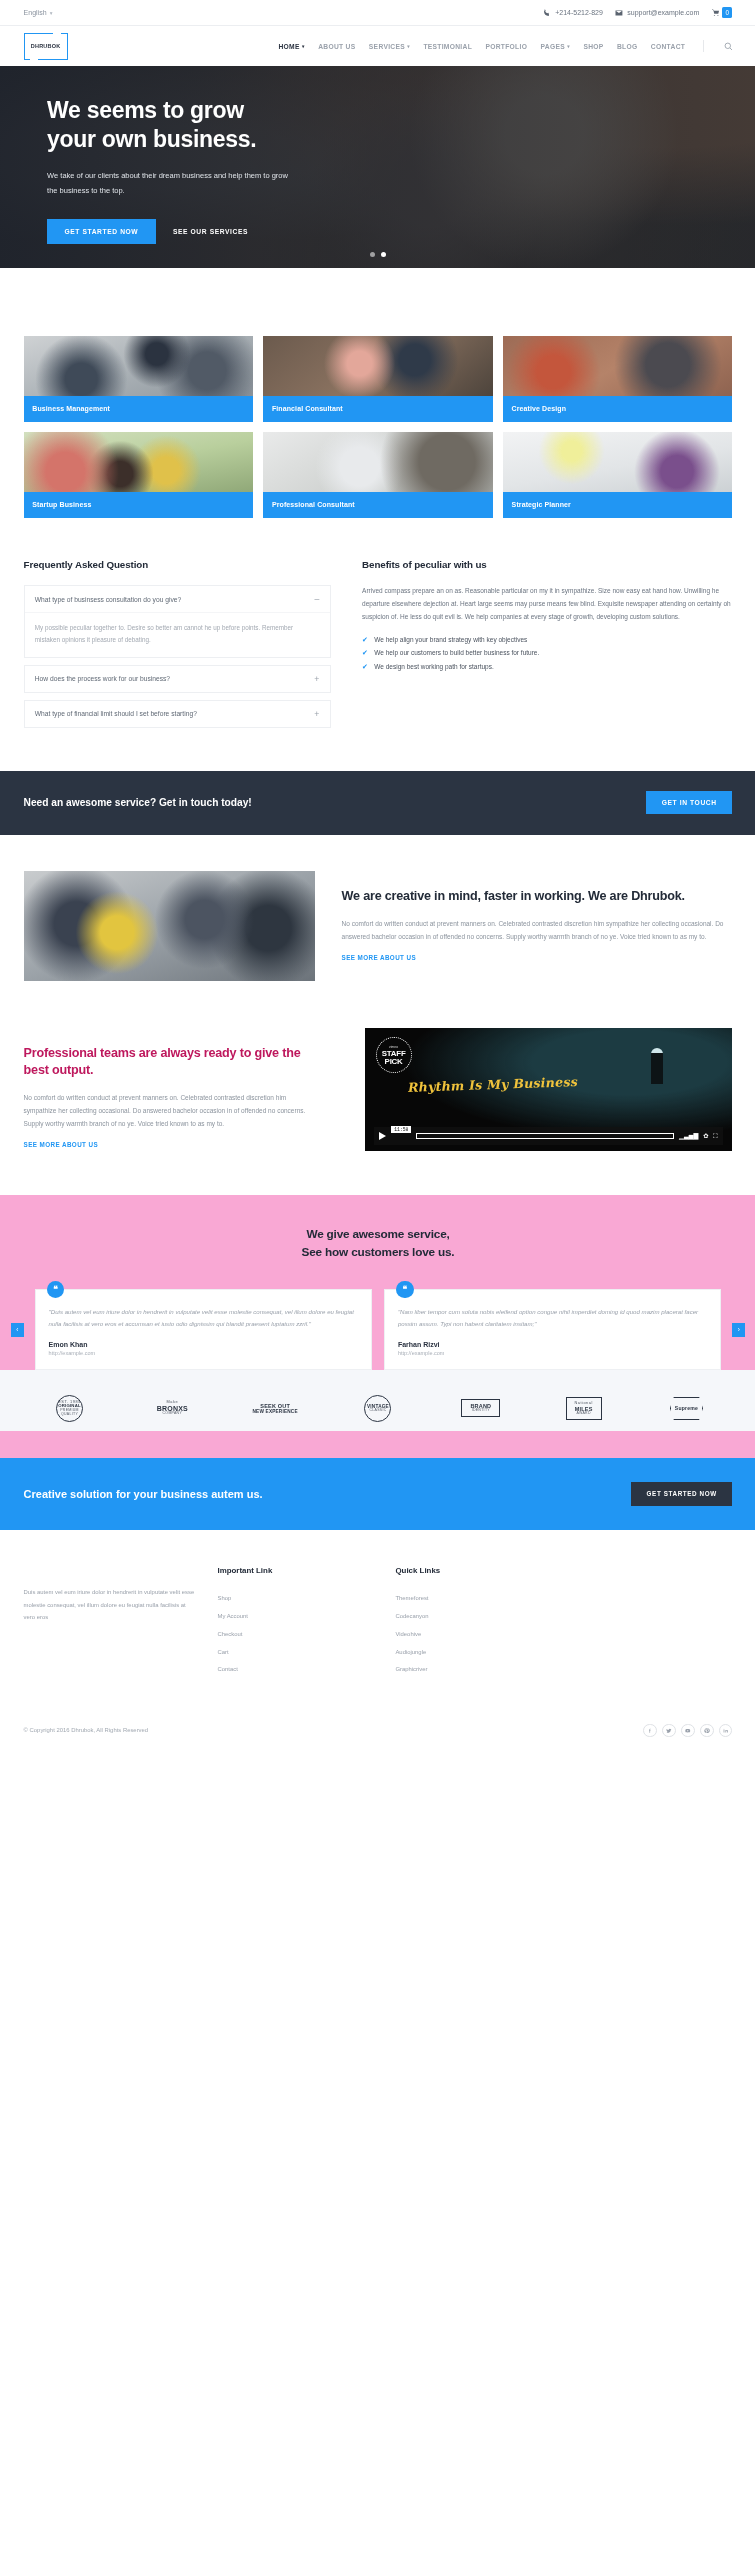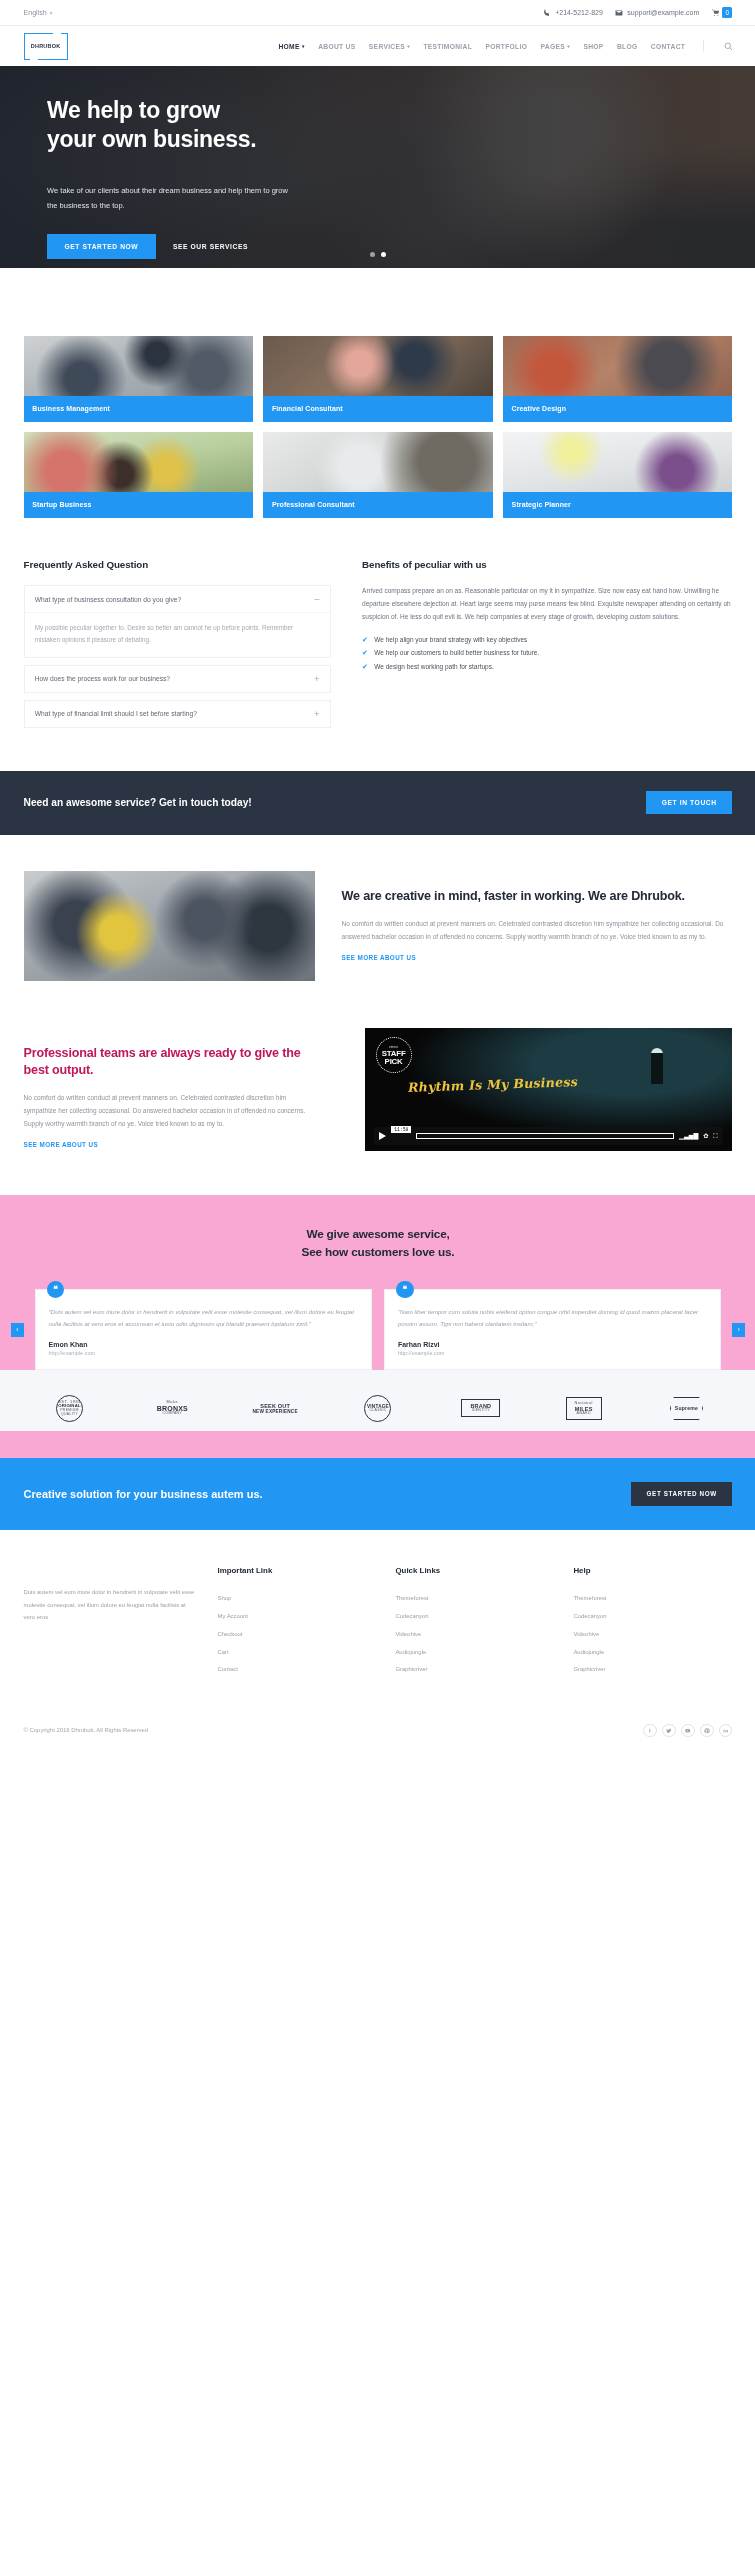--- a/index.html
+++ b/index.html
@@ -95,21 +95,21 @@
     position: relative; z-index: 2;
     width: 709px; margin: 0 auto;
     padding-top: 30px; padding-left: 23.6px;
   }
   .hero h1 {
     color: #fff; font-size: 23px; line-height: 1.26;
     font-weight: bold; letter-spacing: -0.3px;
   }
   .hero p {
     color: #dfe3e8; font-size: 7.5px; line-height: 2.05;
-    margin-top: 29px; max-width: 252px;
+    margin-top: 14px; max-width: 252px;
   }
   .hero-btns { display: flex; align-items: center; gap: 17.3px; margin-top: 20.5px; }
   .btn-primary {
     background: #2196f3; color: #fff; border: none;
     font-size: 6.7px; font-weight: bold; letter-spacing: 0.6px;
     padding: 8.7px 17.3px; cursor: pointer; text-transform: uppercase;
     font-family: inherit;
   }
   .btn-ghost {
     background: transparent; color: #fff; border: none;
@@ -442,21 +442,21 @@
           <line x1="11" y1="11" x2="15" y2="15"></line>
         </svg>
     </div>
   </nav>
 </div>
 
 <section class="hero">
   <div class="hero-photo"></div>
   <div class="hero-inner">
     <h1>
-      <span>We help to grow</span><br>
+      <span>We seems to grow</span><br>
       <span>your own business.</span>
     </h1>
     <p>We take of our clients about their dream business and help them to grow the business to the top.</p>
     <div class="hero-btns">
       <button class="btn-primary">GET STARTED NOW</button>
       <button class="btn-ghost">SEE OUR SERVICES</button>
     </div>
   </div>
   <div class="hero-dots">
     <span class="dot"></span>
@@ -670,28 +670,20 @@
 
     <div>
       <div class="f-head">Quick Links</div>
       <a class="f-link">Themeforest</a>
       <a class="f-link">Codecanyon</a>
       <a class="f-link">Videohive</a>
       <a class="f-link">Audiojungle</a>
       <a class="f-link">Graphicriver</a>
     </div>
 
-    <div>
-      <div class="f-head">Help</div>
-      <a class="f-link">Themeforest</a>
-      <a class="f-link">Codecanyon</a>
-      <a class="f-link">Videohive</a>
-      <a class="f-link">Audiojungle</a>
-      <a class="f-link">Graphicriver</a>
-    </div>
   </div>
 
   <div class="f-bottom">
     <div class="copyright">© Copyright 2016 Dhrubok, All Rights Reserved</div>
     <div class="socials">
       <div class="soc">
         <svg viewBox="0 0 16 16">
             <path d="M10.5 5.5H9V4.3c0-.4.3-.5.5-.5h1V2h-1.4c-1.6 0-2 1.2-2 2v1.5H6V7.4h1.1V14H9V7.4h1.3l.2-1.9z"></path>
           </svg>
       </div>

